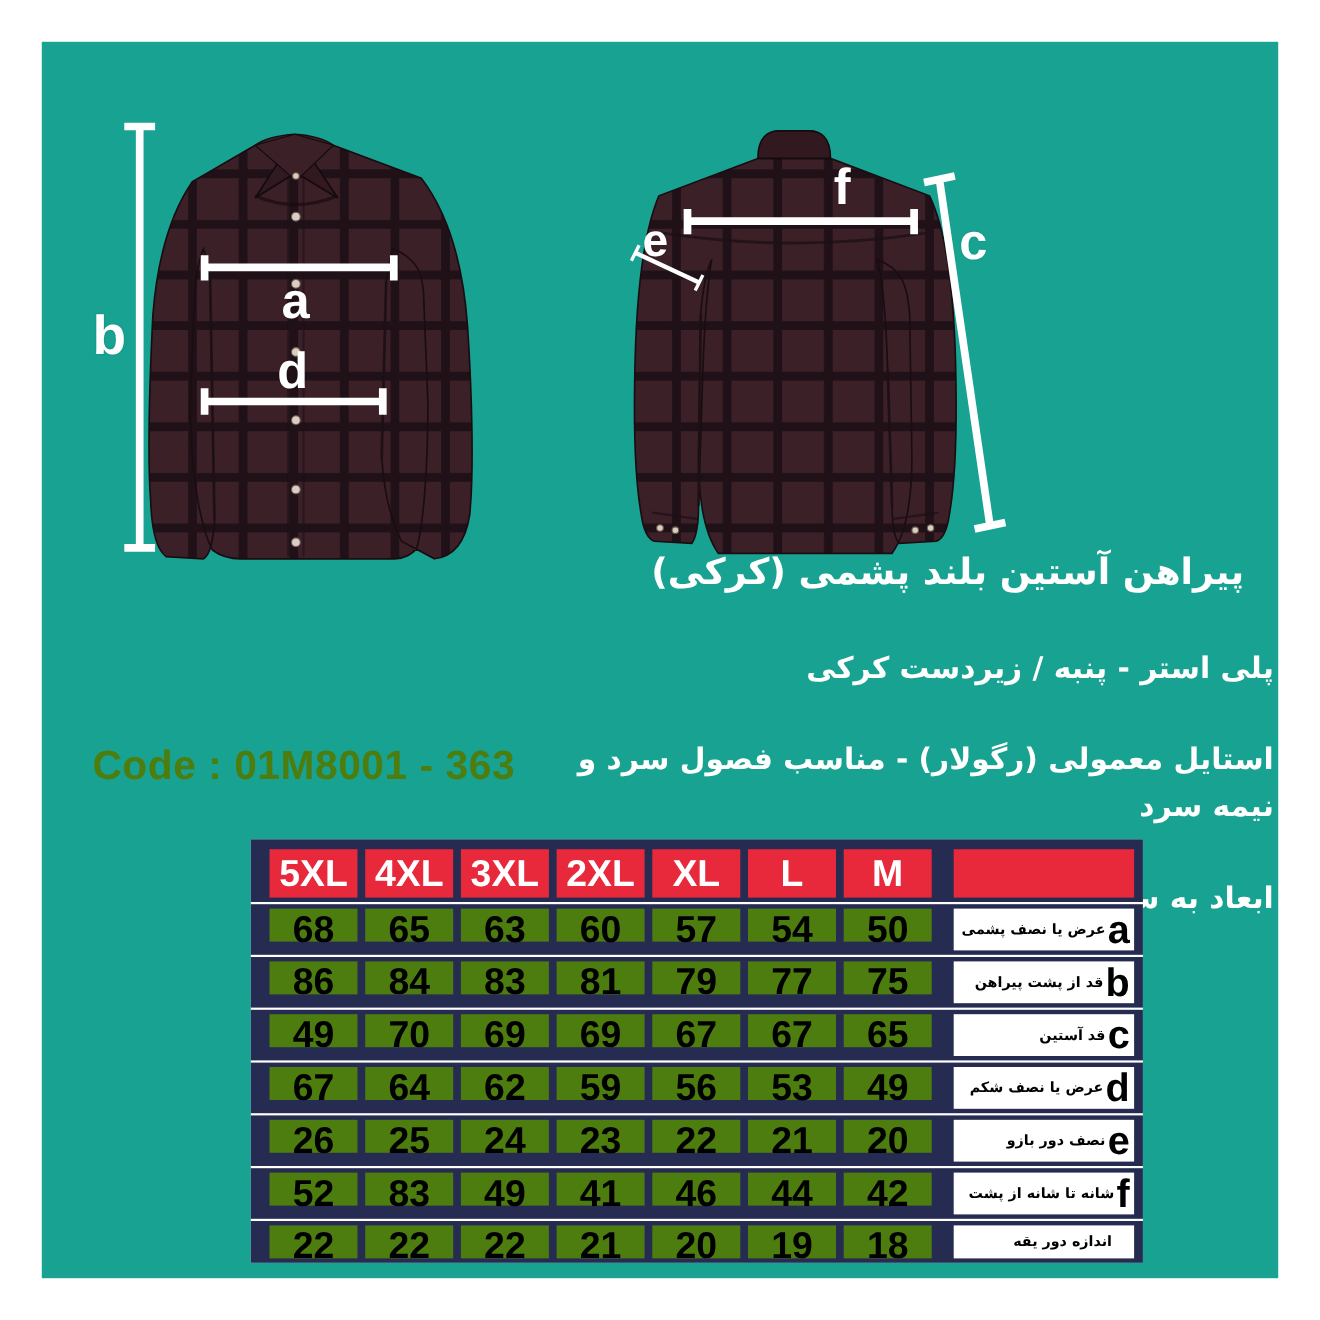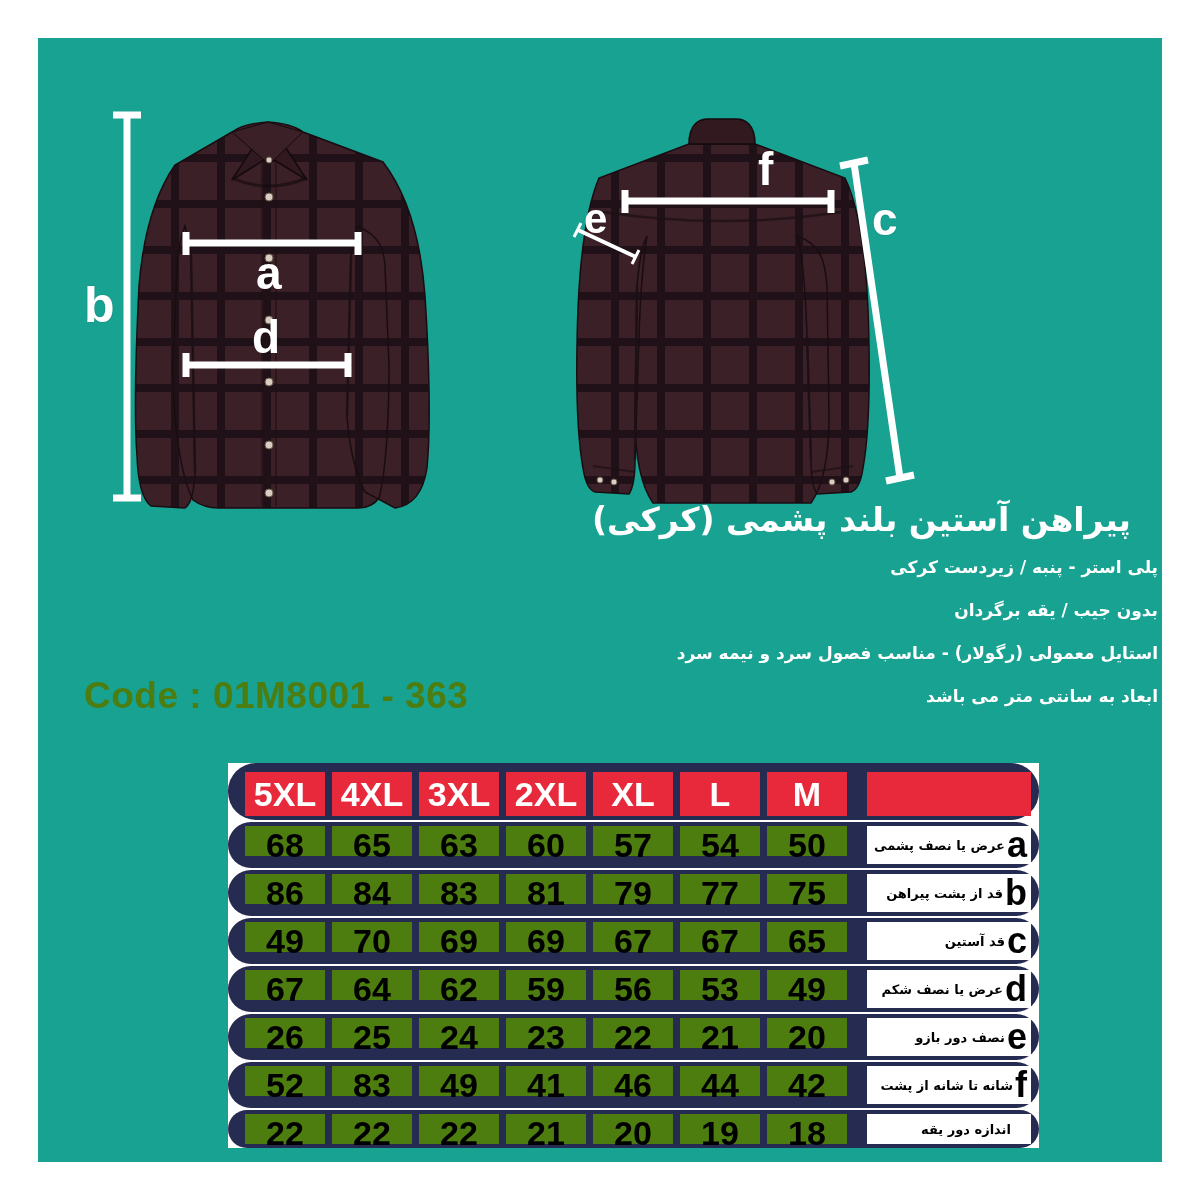--- a/index.html
+++ b/index.html
@@ -31,35 +31,35 @@
   .lab-e { left:584px; top:198px; font-size:42px; }
   .lab-f { left:758px; top:146px; font-size:46px; }
   .lab-c { left:872px; top:196px; font-size:46px; }
 
   .info {
     position:absolute; top:494px; right:42px; width:640px;
     direction:rtl; text-align:right; color:#ffffff;
     font-family:"DejaVu Sans", sans-serif; font-weight:bold;
   }
   .info .title { font-size:33px; line-height:52px; margin-left:0; margin-right:27px; }
-  .info .detail { font-size:17px; line-height:43px; }
+  .info .detail { font-size:27px; line-height:43px;margin-top:40px; }
 
   .code {
     position:absolute; left:84px; top:675px;
     color:#4d7c0f; font-family:"Liberation Sans", sans-serif;
     font-weight:bold; font-size:37px; letter-spacing:0.5px;
   }
 
   .size-table {
     position:absolute; left:228px; top:763px; width:811px;
     background:#ffffff;
   }
   .strip {
     display:flex; background:#262b52;
-    padding:4px 8px 4px 17px; margin-bottom:2px;border-radius:28px;
+    padding:4px 8px 4px 17px; margin-bottom:2px;
   }
   .strip:last-child { margin-bottom:0; }
   .header-strip { padding-top:9px; }
   .cell {
     flex:none; width:80px; height:30px; margin-right:7px;
     background:#4d7c0f; color:#000000;
     font-family:"Liberation Sans", sans-serif; font-weight:bold;
     font-size:34px; line-height:38px; text-align:center;
   }
   .strip .cell:nth-child(7) { margin-right:20px; }
@@ -192,21 +192,20 @@
   <div class="m-label lab-a">a</div>
   <div class="m-label lab-b">b</div>
   <div class="m-label lab-d">d</div>
   <div class="m-label lab-e">e</div>
   <div class="m-label lab-f">f</div>
   <div class="m-label lab-c">c</div>
 
   <div class="info">
     <div class="title" dir="rtl">پیراهن آستین بلند پشمی (کرکی)</div>
     <div class="detail" dir="rtl">پلی استر - پنبه / زیردست کرکی</div>
-    <div class="detail" dir="rtl">بدون جیب / یقه برگردان</div>
     <div class="detail" dir="rtl">استایل معمولی (رگولار) - مناسب فصول سرد و نیمه سرد</div>
     <div class="detail" dir="rtl">ابعاد به سانتی متر می باشد</div>
   </div>
 
   <div class="code">Code : 01M8001 - 363</div>
 
   <div class="size-table">
     <div class="strip header-strip">
       <div class="cell hcell">5XL</div>
       <div class="cell hcell">4XL</div>

